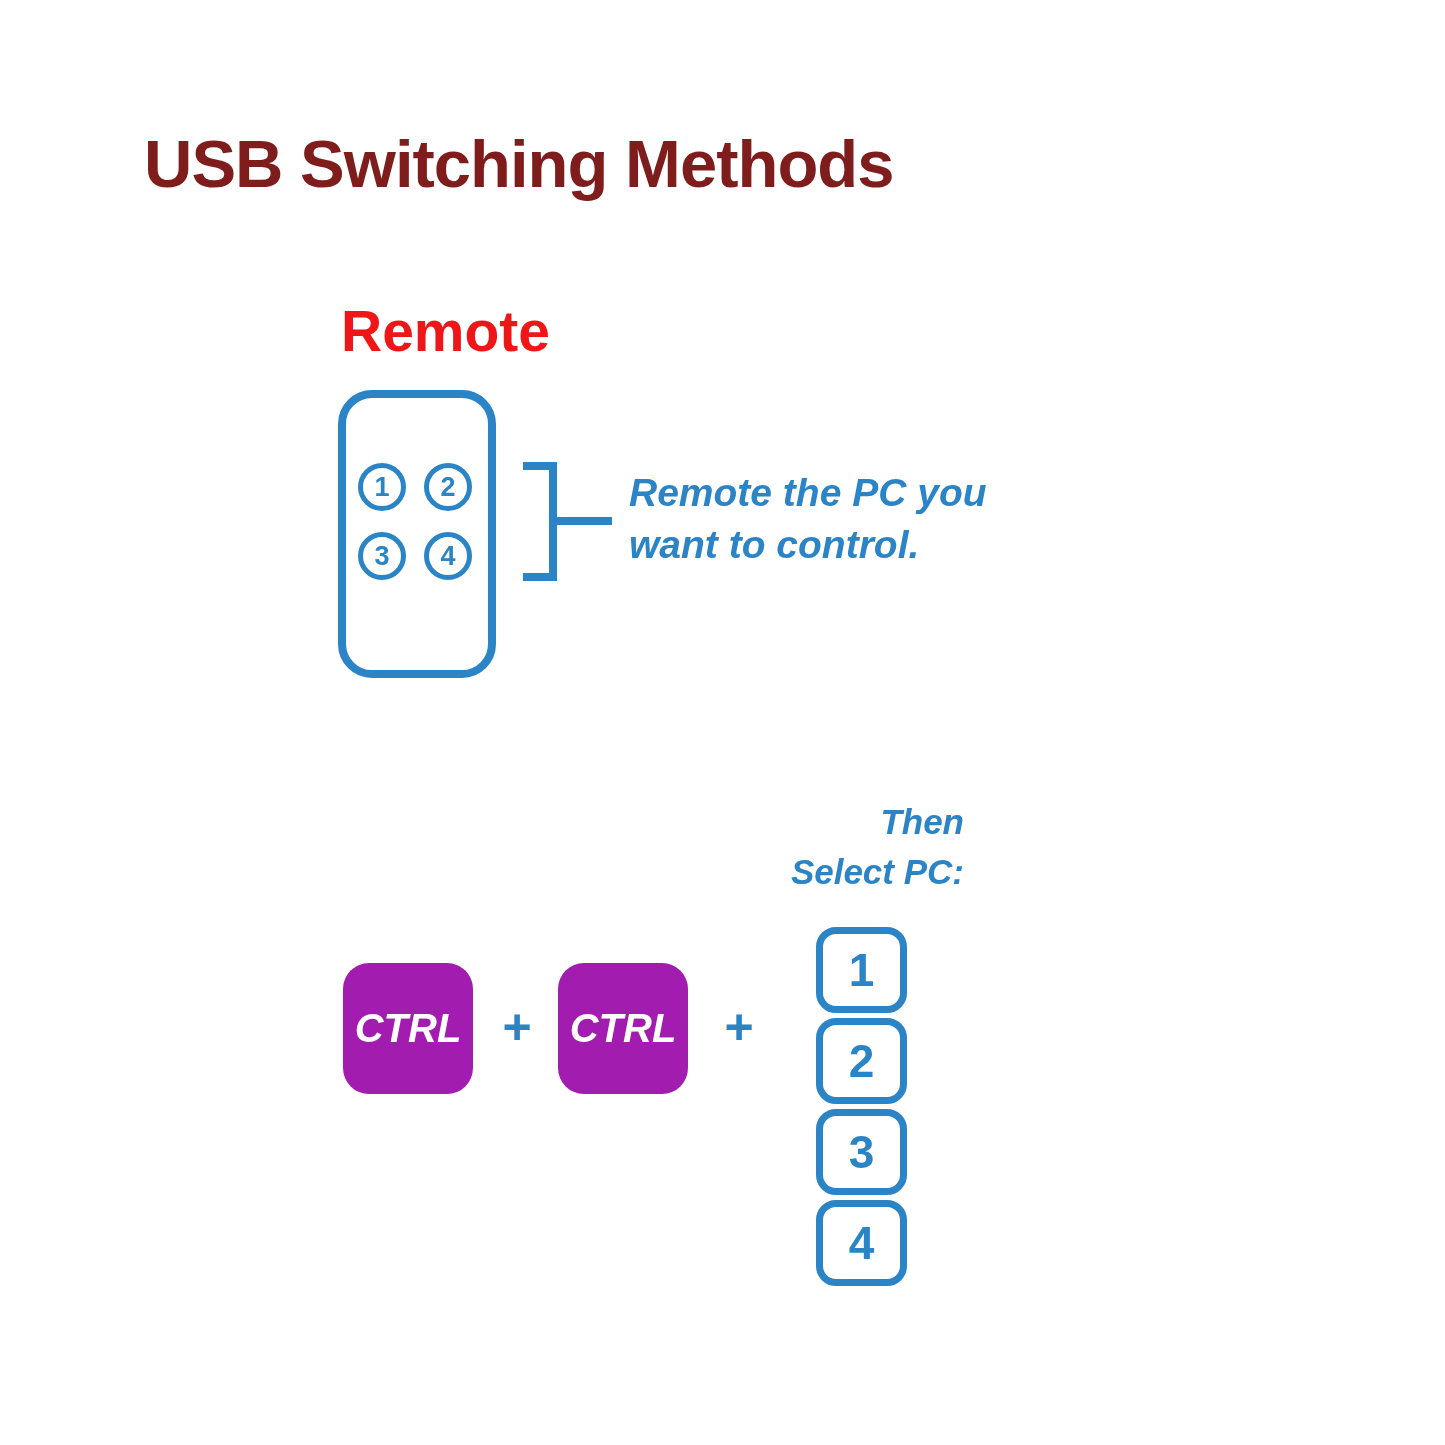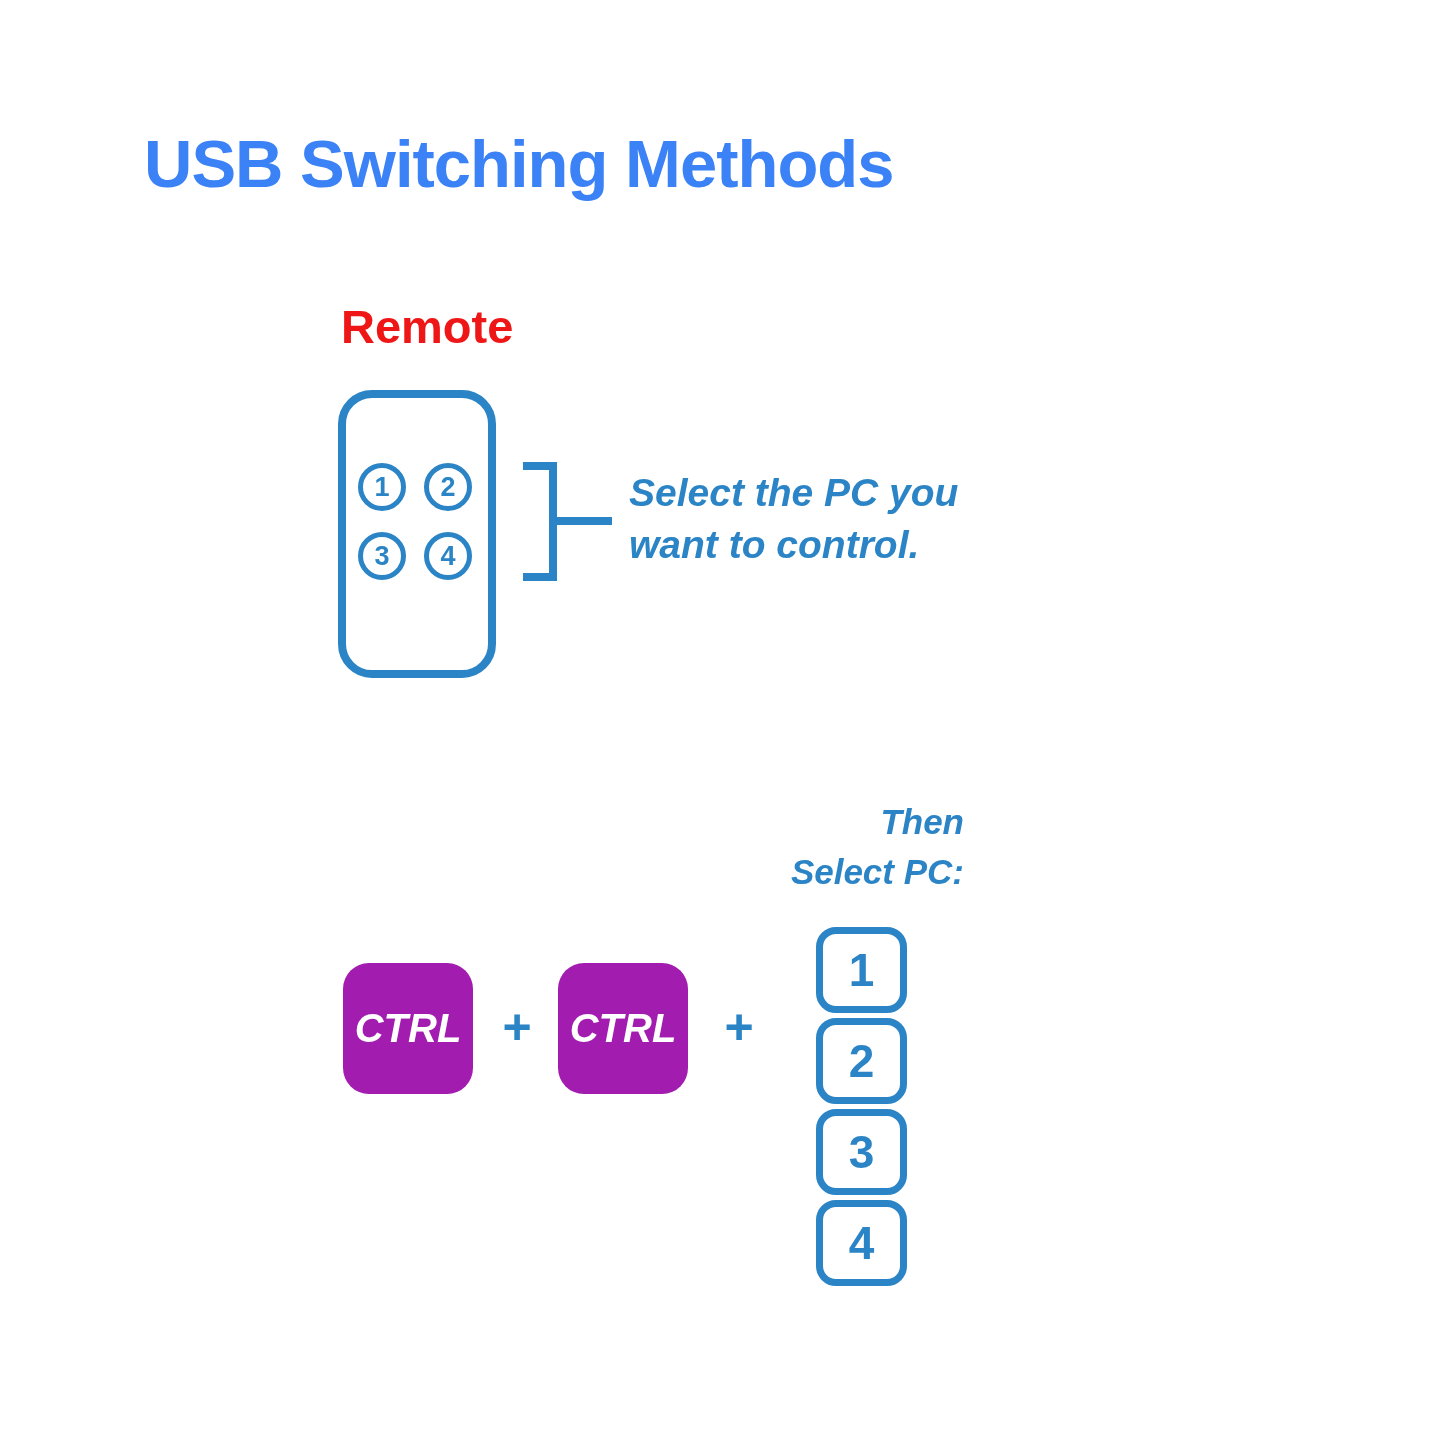--- a/index.html
+++ b/index.html
@@ -13,28 +13,28 @@
     font-family: "Liberation Sans", sans-serif;
   }
   .abs { position: absolute; }
 
   
   .page-title {
     left: 144px; top: 130px;
     font-size: 67px;
     font-weight: 700;
     letter-spacing: -1px;
-    color: #3b82f6;
+    color: #7f1d1d;
     line-height: 1;
     white-space: nowrap;
   }
 
   
   .section-label {
-    font-size: 47px;
+    font-size: 57px;
     font-weight: 700;
     color: #EE1616;
     line-height: 1;
     white-space: nowrap;
   }
   .remote-label { left: 341px; top: 303px; }
   .keyboard-label { left: 343px; top: 820px; }
 
   
   .remote-body {
@@ -159,21 +159,21 @@
     </div>
     <div class="remote-btn rb4">
       <span>4</span>
     </div>
   </div>
 
   <div class="abs bracket-body"></div>
   <div class="abs bracket-arm"></div>
 
   <div class="abs remote-annotation">
-    <span style="display:block">Select the PC you</span>
+    <span style="display:block">Remote the PC you</span>
     <span style="display:block">want to control.</span>
   </div>
 
 
   <div class="abs then-label">
     <span style="display:block">Then</span>
     <span style="display:block">Select PC:</span>
   </div>
 
   <div class="abs ctrl-key ctrl1">

